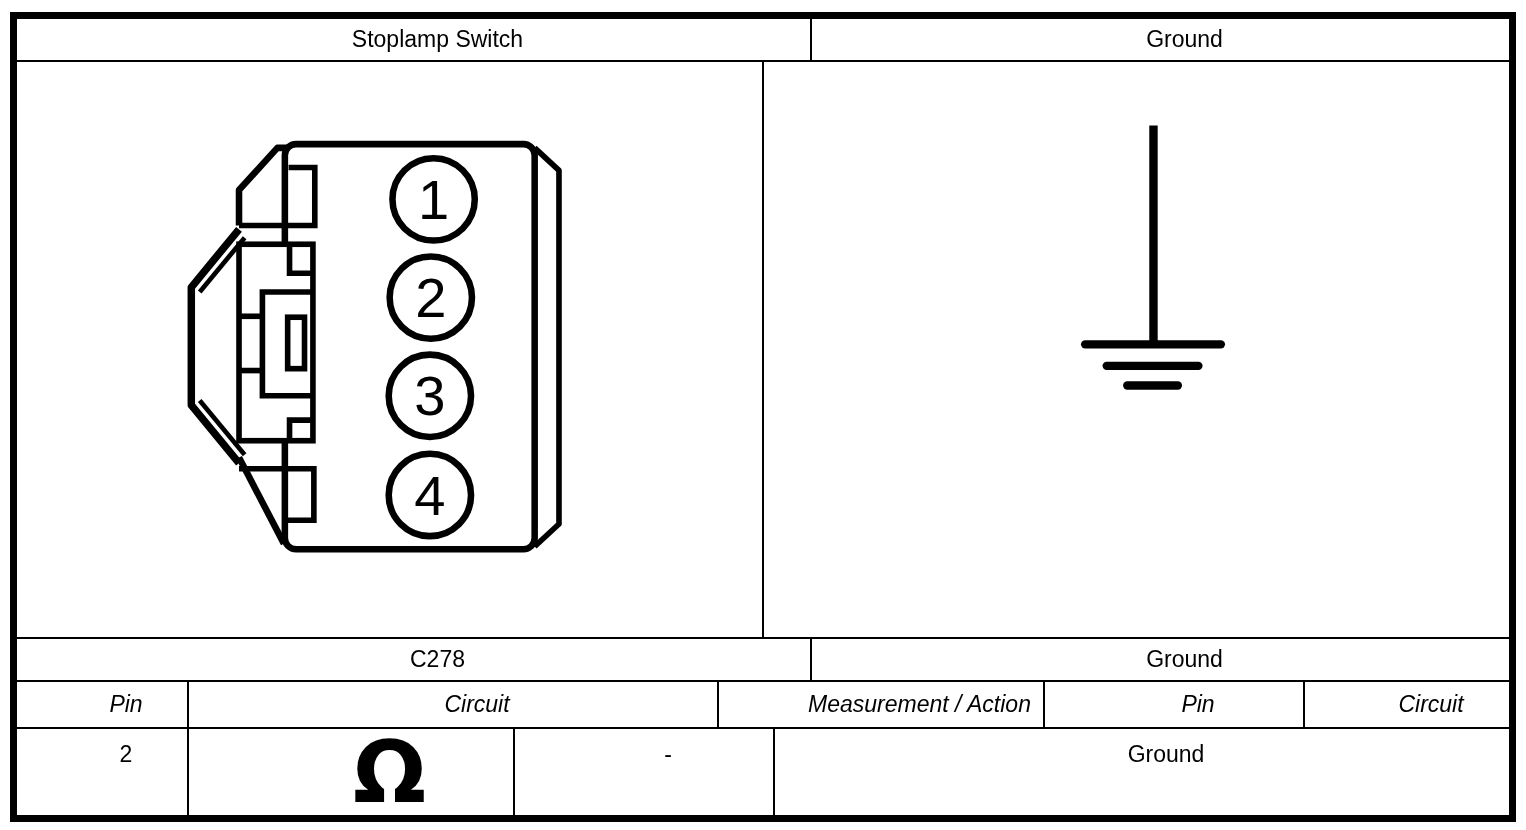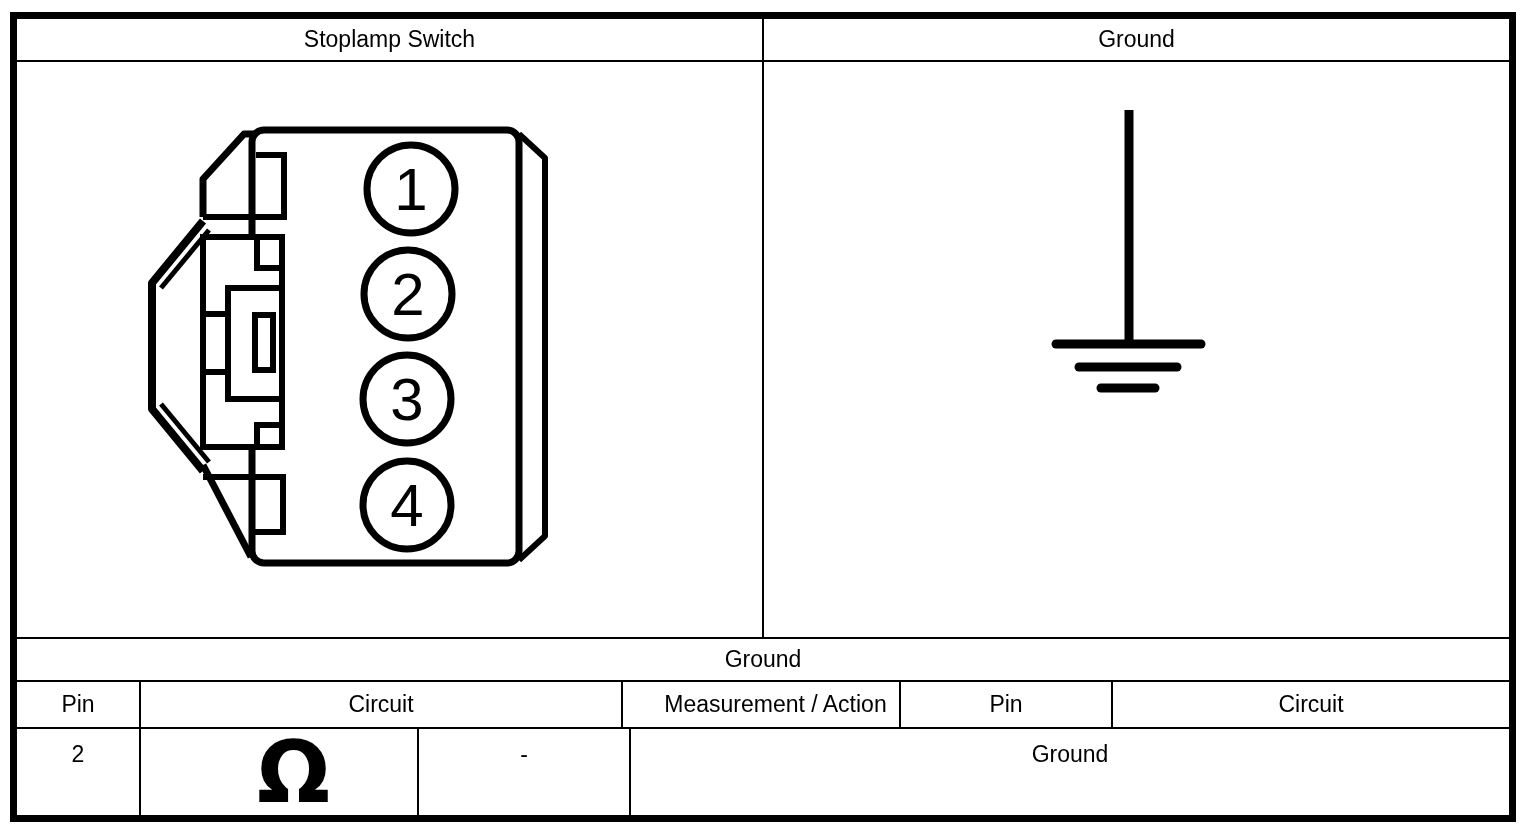--- a/index.html
+++ b/index.html
@@ -17,28 +17,29 @@
     width: 1506px; height: 810px;
     border: 7px solid #000;
     box-sizing: border-box;
     display: flex; flex-direction: column;
     background: #fff;
   }
   .row { display: flex; flex-direction: row; box-sizing: border-box; }
   .row-titles  { height: 44px; }
   .row-drawing { height: 577px; }
   .row-labels  { height: 43px; }
-  .row-thead   { height: 48px; }
+  .row-thead   { height: 48px; font-style: italic; }
   .row-tdata   { flex: 1 1 auto; }
   .row-titles, .row-drawing, .row-labels, .row-thead { border-bottom: 2px solid #000; }
   .cell {
     box-sizing: border-box;
     display: flex; align-items: center; justify-content: center;
     font-size: 23px;
     overflow: hidden;
+    margin-left: 48px;
   }
   .vline { border-right: 2px solid #000; }
   .half-l { width: 747px; }
   .half-r { flex: 1 1 auto; }
   
   .col-pin-l   { width: 124px; }
   .col-cir-l   { width: 482px; }
   .col-meas    { width: 278px; padding-left: 29px; }
   .col-pin-r   { width: 212px; }
   .col-cir-r   { flex: 1 1 auto; }
@@ -104,20 +105,21 @@
         <svg width="745" height="575" viewBox="0 0 745 575">
           <line x1="365" y1="48" x2="365" y2="282" stroke="#000" stroke-width="9"></line>
           <line x1="292" y1="282" x2="437" y2="282" stroke="#000" stroke-width="9" stroke-linecap="round"></line>
           <line x1="315" y1="305" x2="413" y2="305" stroke="#000" stroke-width="9" stroke-linecap="round"></line>
           <line x1="337" y1="326" x2="391" y2="326" stroke="#000" stroke-width="9" stroke-linecap="round"></line>
         </svg>
       </div>
     </div>
 
     <div class="row row-labels">
+      <div class="cell half-l vline">C278</div>
       <div class="cell half-r">Ground</div>
     </div>
 
     <div class="row row-thead">
       <div class="cell col-pin-l vline">Pin</div>
       <div class="cell col-cir-l vline">Circuit</div>
       <div class="cell col-meas vline">Measurement / Action</div>
       <div class="cell col-pin-r vline">Pin</div>
       <div class="cell col-cir-r">Circuit</div>
     </div>

